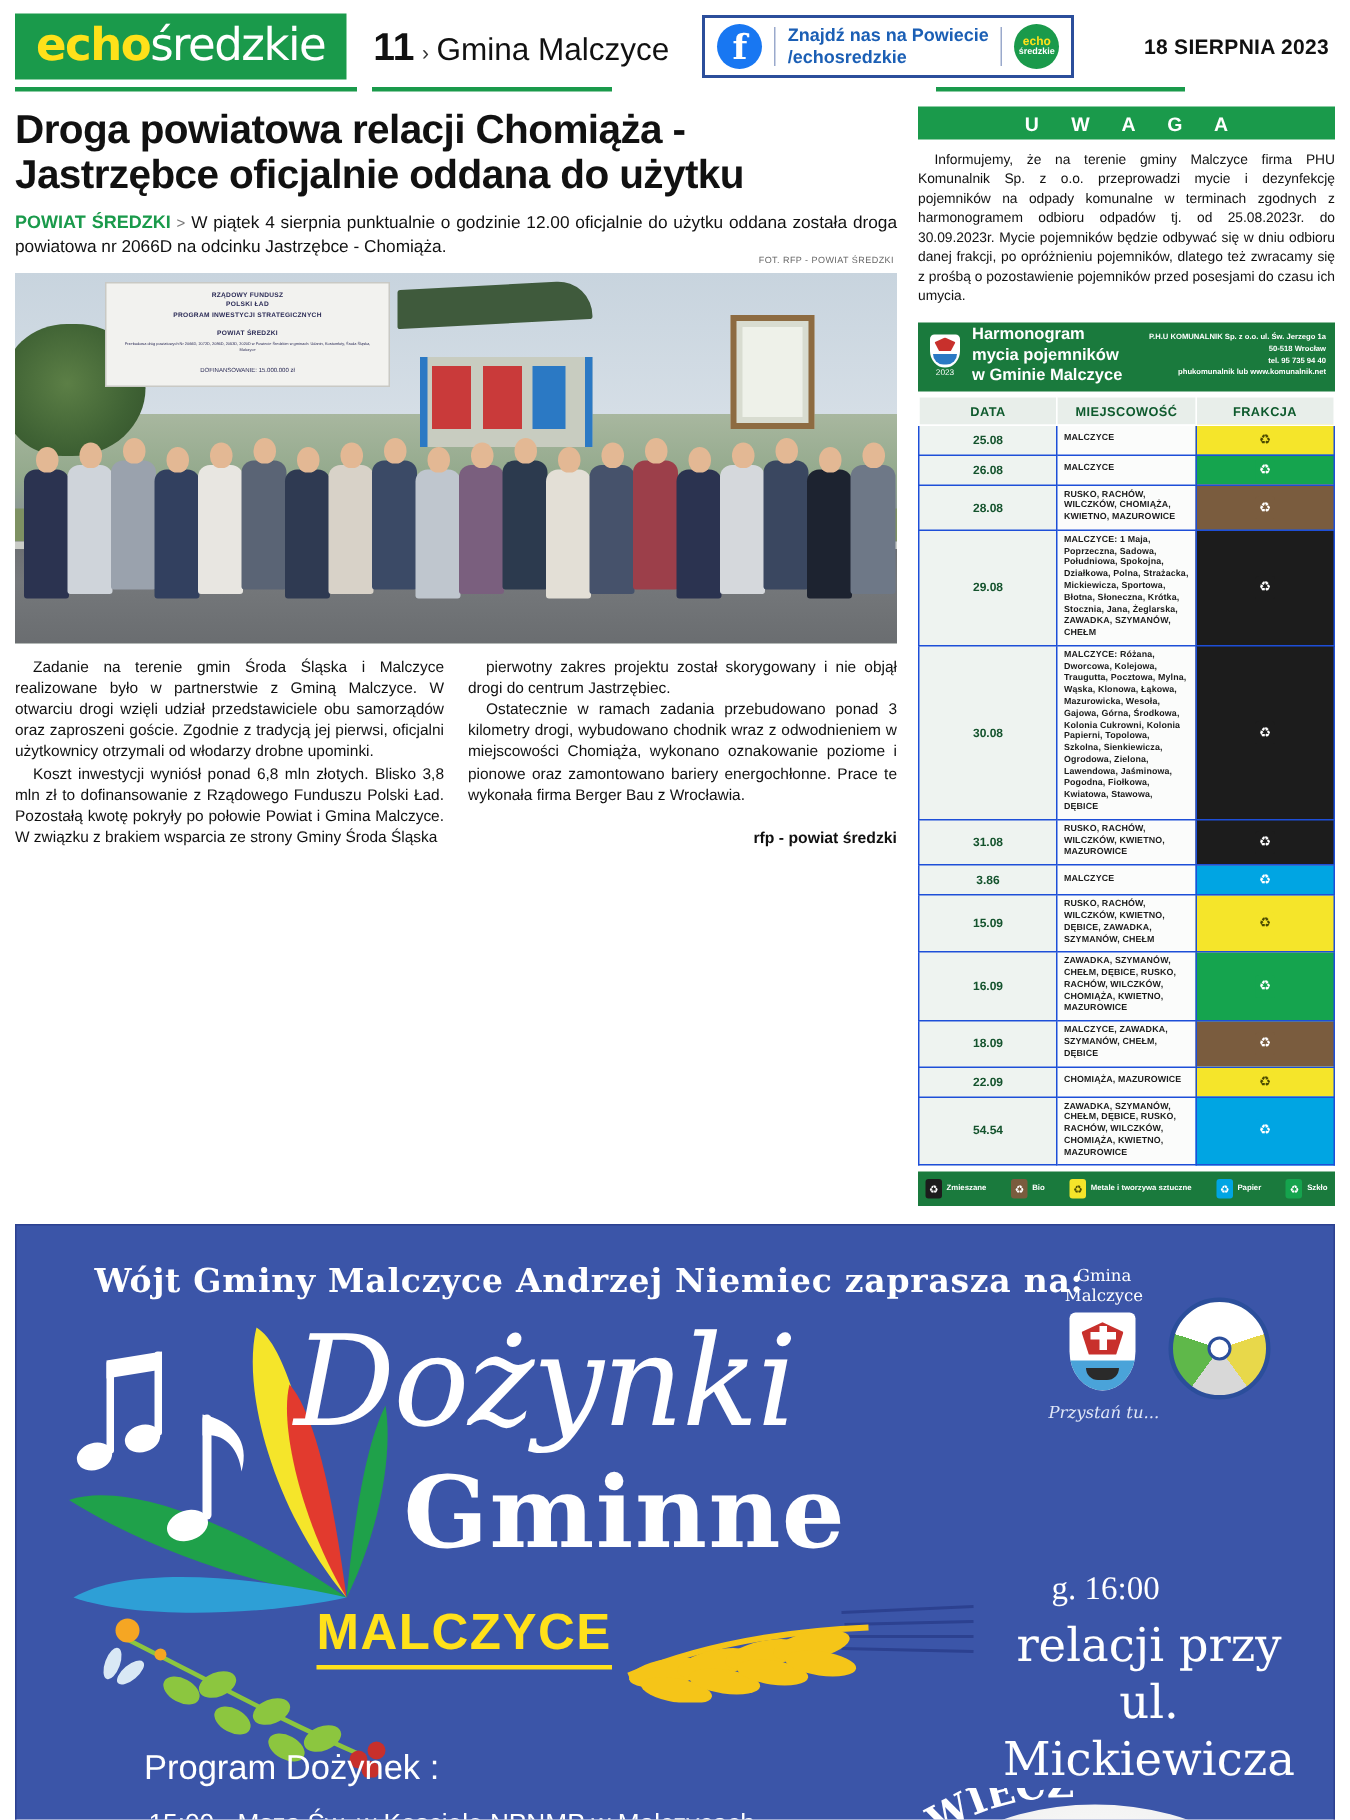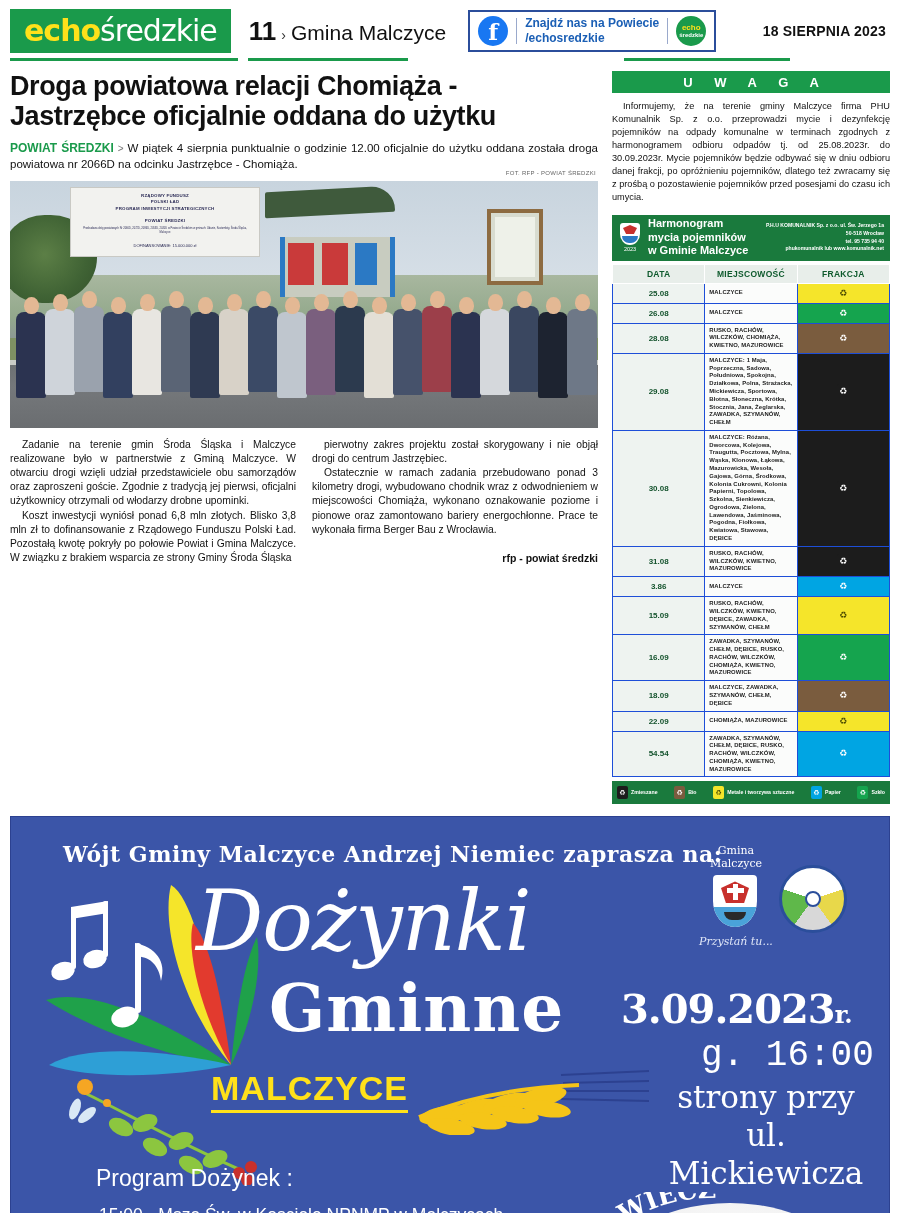--- a/index.html
+++ b/index.html
@@ -201,22 +201,22 @@
   .malczyce-word {
     left: 200px; top: 252px; color: #ffe11a; font-size: 34px; font-weight: 700;
     letter-spacing: 1px; border-bottom: 3px solid #ffe11a; padding-bottom: 2px;
   }
   .poster-date {
     left: 610px; top: 168px; color: #fff; font-size: 40px; font-weight: 700;
     font-family: "DejaVu Serif", serif; letter-spacing: -1px;
   }
   .poster-date .suf { font-size: 24px; }
   .poster-hour {
-    left: 690px; top: 218px; color: #fff; font-size: 36px;
-    font-family: Liberation Mono, monospace;
+    left: 690px; top: 229px; color: #fff; font-size: 22px;
+    font-family: Liberation Serif, serif;
   }
   .poster-place {
     left: 640px; top: 262px; color: #fff; font-size: 31px; text-align: center;
     font-family: "DejaVu Serif", serif; line-height: 1.22; width: 230px;
   }
   .gmina-label {
     left: 690px; top: 28px; color: #fff; font-size: 11px; text-align: center;
     font-family: "DejaVu Serif", serif; line-height: 1.15; width: 70px;
   }
   .gmina-shield {
@@ -679,26 +679,23 @@
       <div class="gs-cross-v"></div>
       <div class="gs-cross-h"></div>
       <div class="gs-water"></div>
       <div class="gs-boat"></div>
     </div>
     <div class="pz przystan">Przystań tu...</div>
     <div class="pz lgd-wheel">
         <div class="lgd-hub"></div>
       </div>
 
-    <div class="pz poster-date">
-      <span>3.09.2023</span><span class="suf">r.</span>
-    </div>
     <div class="pz poster-hour">g. 16:00</div>
     <div class="pz poster-place">
-      <div>strony przy</div>
+      <div>relacji przy</div>
       <div>ul. Mickiewicza</div>
     </div>
 
     <div class="pz program-title">Program Dożynek :</div>
     <div class="pz program-list" id="program-list">
         <div>15:00 - Msza Św. w Kosciele NPNMP w Malczycach.</div>
       </div>
 
     <svg class="gw-arc" viewBox="0 0 250 170">
       <defs>

